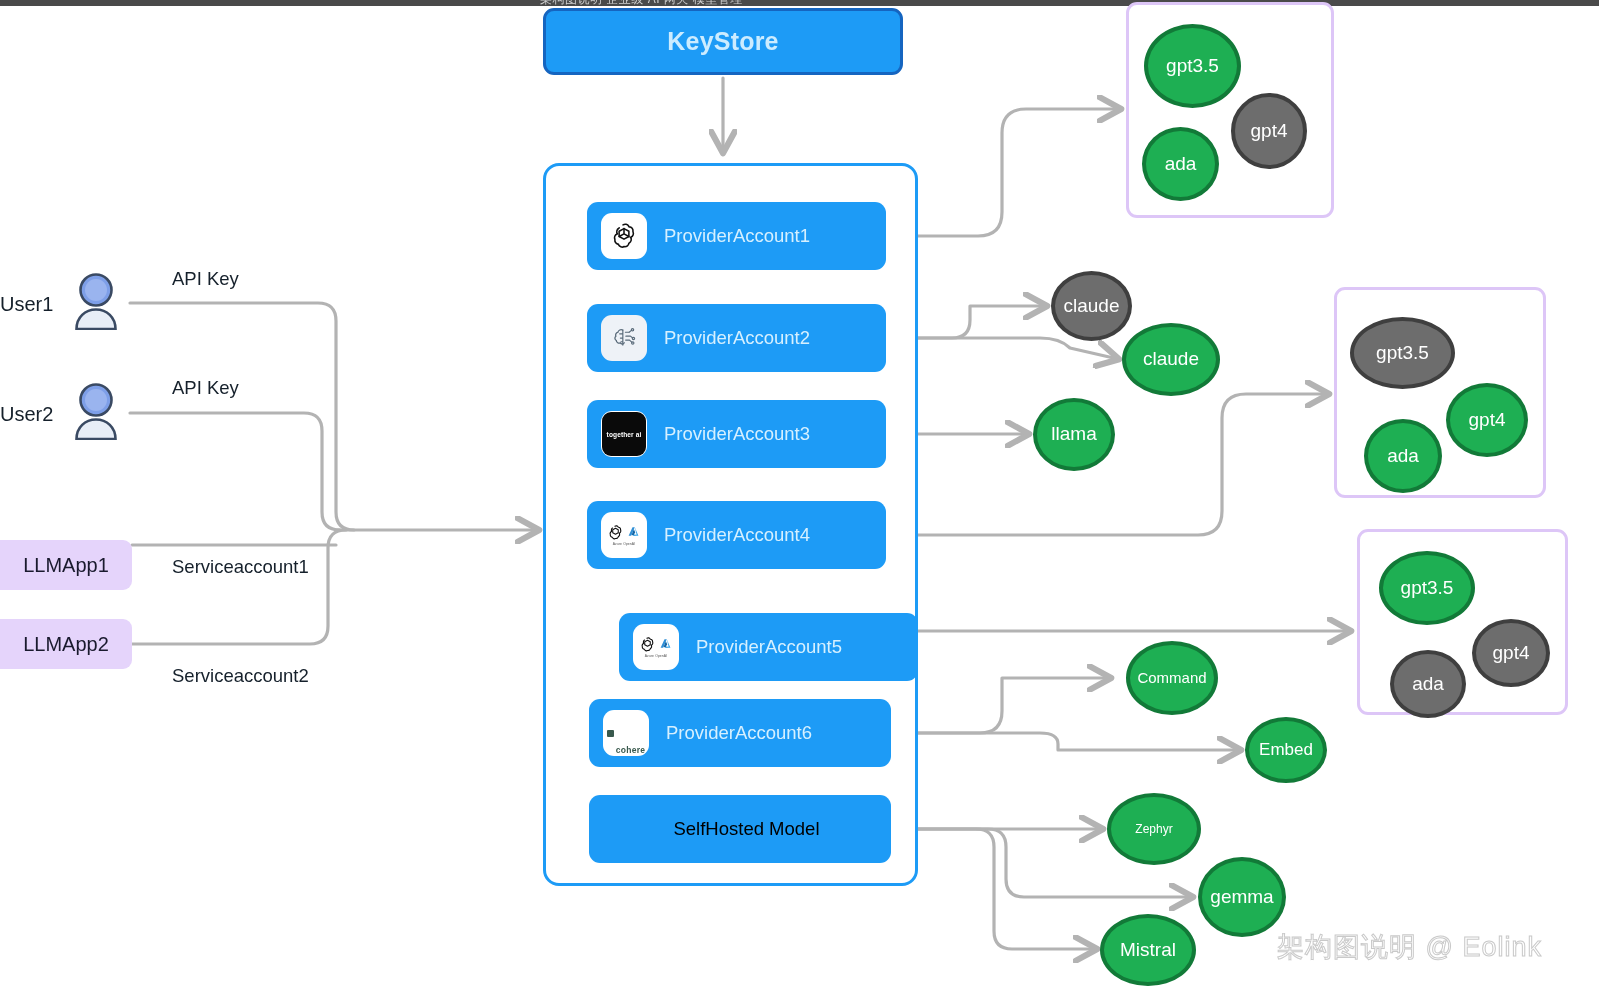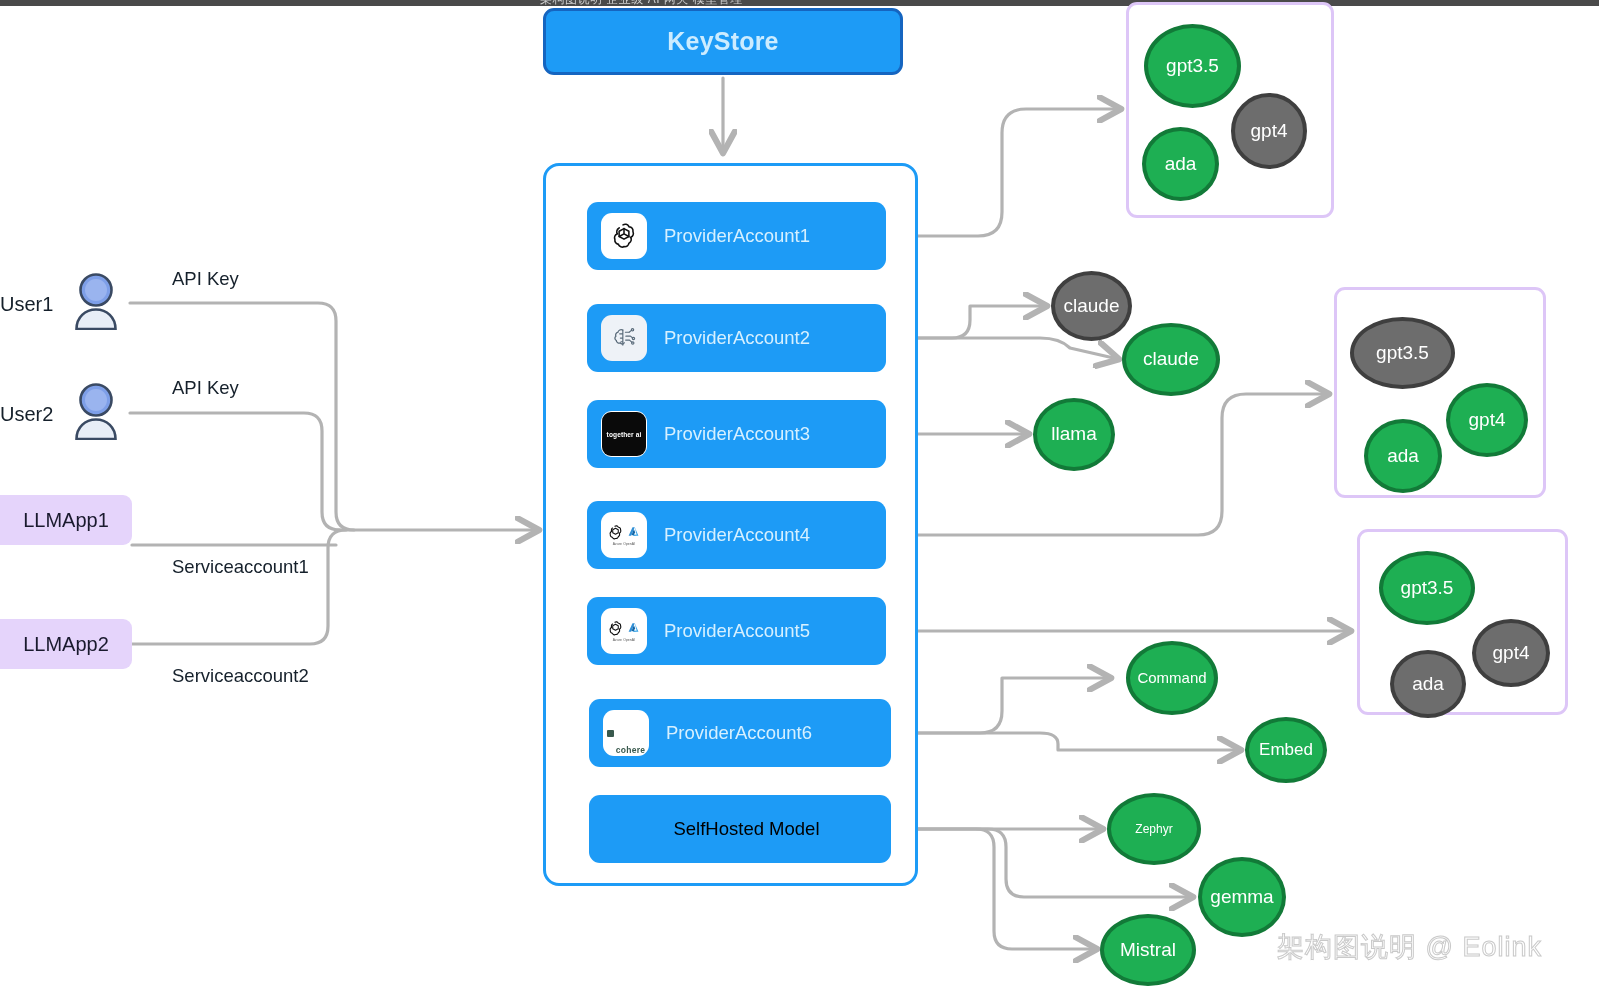--- a/index.html
+++ b/index.html
@@ -202,21 +202,21 @@
             <path d="M12.6 6.6 8.9 16.1l7.2 1.1-3.6-2.2 2.3-3.1Z" fill="#1565a5"></path>
             <path d="M14 3.6l5.9 13.7-9.3.05 2.3-2.1 4.1.45Z" fill="#36a4e8"></path>
           </svg>
         </div>
         <div class="azure-sub">Azure OpenAI</div>
       </div>
     </div>
     <div class="pa-label">ProviderAccount4</div>
   </div>
 
-  <div class="pa-box" style="top:597px;">
+  <div class="pa-box" style="top:613px;margin-left:32px;">
     <div class="pa-icon">
       <div class="azure-wrap">
         <div class="azure-row">
           <svg width="17" height="17" viewBox="0 0 24 24">
             <path d="M11.2 3.1a3.3 3.3 0 0 1 4.6 1.1M16.3 4.6a3.3 3.3 0 0 1 2.9 3.7M19.2 8.6a3.3 3.3 0 0 1-1.7 4.4M17.3 13a3.3 3.3 0 0 1-1.1 4.6M16 17.6a3.3 3.3 0 0 1-3.7 2.9M12 20.6a3.3 3.3 0 0 1-4.4-1.7M7.6 18.7a3.3 3.3 0 0 1-2.9-3.7M4.7 14.8a3.3 3.3 0 0 1 1.7-4.4M6.7 10.4a3.3 3.3 0 0 1 1.1-4.6" fill="none" stroke="#111" stroke-width="1.6" stroke-linecap="round"></path>
             <path d="M8.1 8.2 12 6.1l3.9 2.1v4.2L12 14.5 8.1 12.4Z" fill="none" stroke="#111" stroke-width="1.5" stroke-linejoin="round"></path>
           </svg>
           <svg width="15" height="15" viewBox="0 0 24 24">
             <path d="M10.4 3.6 4.2 17.3l4.1.05L14 3.6Z" fill="#2f8fd6"></path>
             <path d="M12.6 6.6 8.9 16.1l7.2 1.1-3.6-2.2 2.3-3.1Z" fill="#1565a5"></path>
@@ -256,21 +256,21 @@
   <div class="user-name" style="left:0px; top:403px;">User2</div>
   <div class="avatar" style="left:70px; top:382px;">
     <svg width="52" height="58" viewBox="0 0 52 58">
       <circle cx="26" cy="18" r="15.5" fill="#7e9fe8" stroke="#3a4a63" stroke-width="2.6"></circle>
       <circle cx="26" cy="18" r="11" fill="#9ab4ef"></circle>
       <path d="M6.5 57c0-11.8 8.7-19.5 19.5-19.5S45.5 45.2 45.5 57Z" fill="#e8eef7" stroke="#3a4a63" stroke-width="2.6"></path>
     </svg>
   </div>
   <div class="edge-label" style="left:172px; top:377px;">API Key</div>
 
-  <div class="app-box" style="left:0px; top:495px; width:132px;">
+  <div class="app-box" style="left:0px; top:540px; width:132px;">
     <span>LLMApp1</span>
   </div>
   <div class="edge-label" style="left:172px; top:556px;">Serviceaccount1</div>
 
   <div class="app-box" style="left:0px; top:619px; width:132px;">
     <span>LLMApp2</span>
   </div>
   <div class="edge-label" style="left:172px; top:665px;">Serviceaccount2</div>
 
   <div class="model-group" style="left:1126px; top:2px; width:208px; height:216px;"></div>

